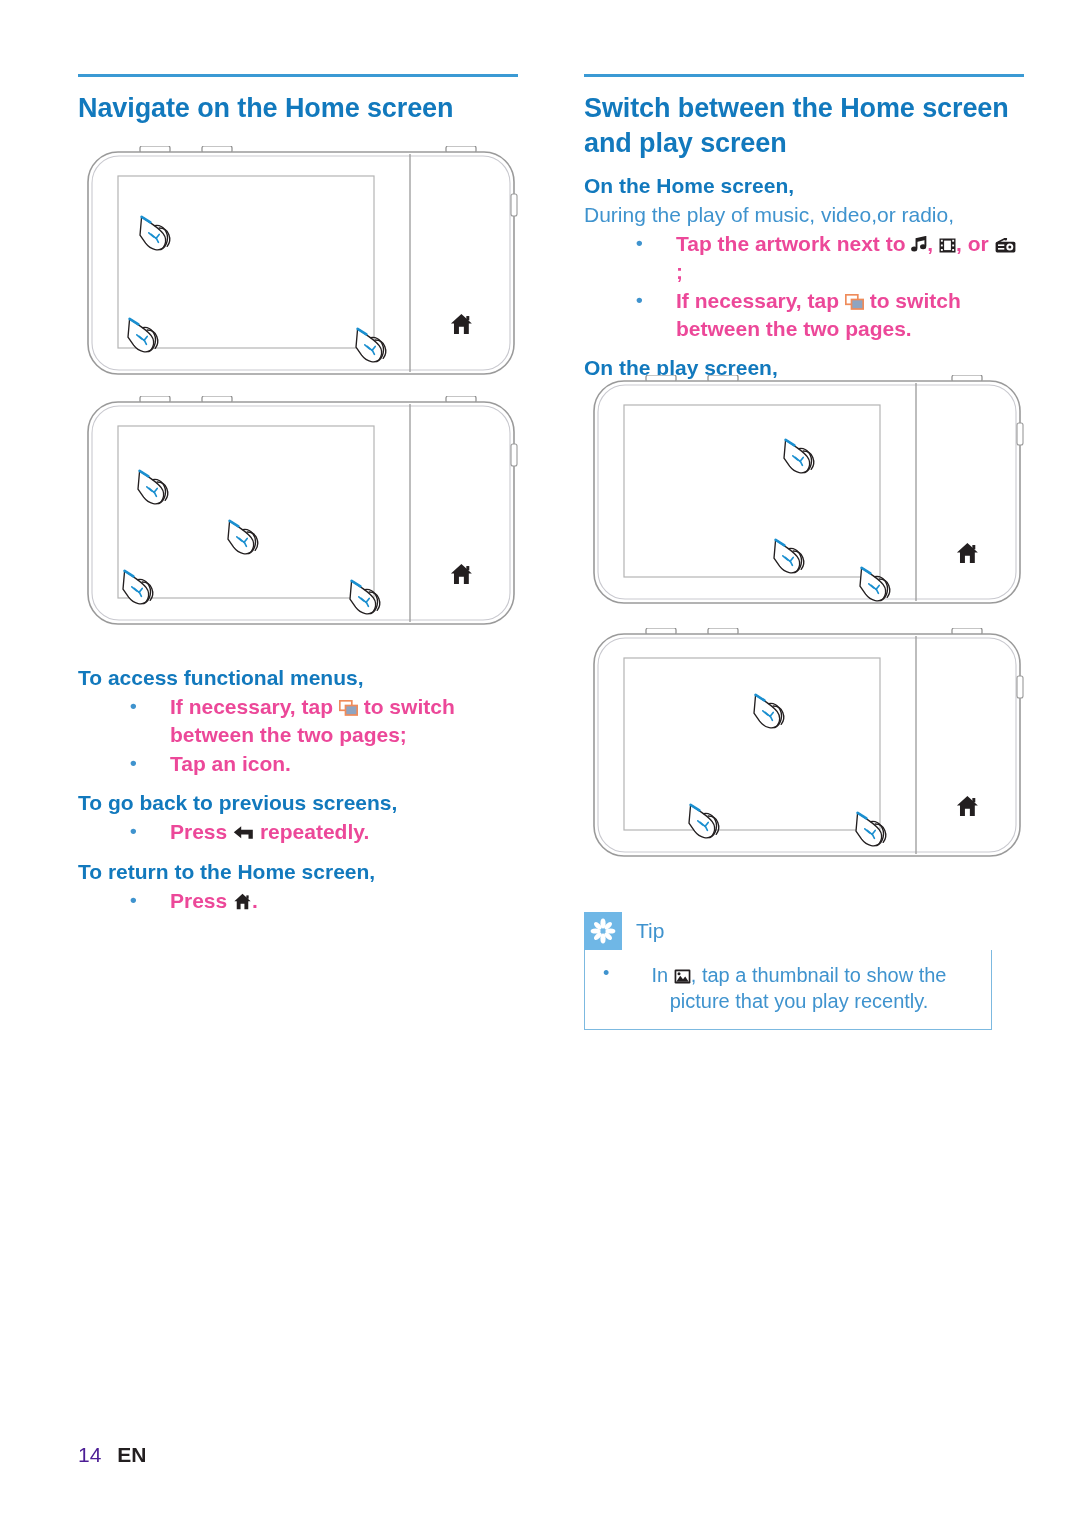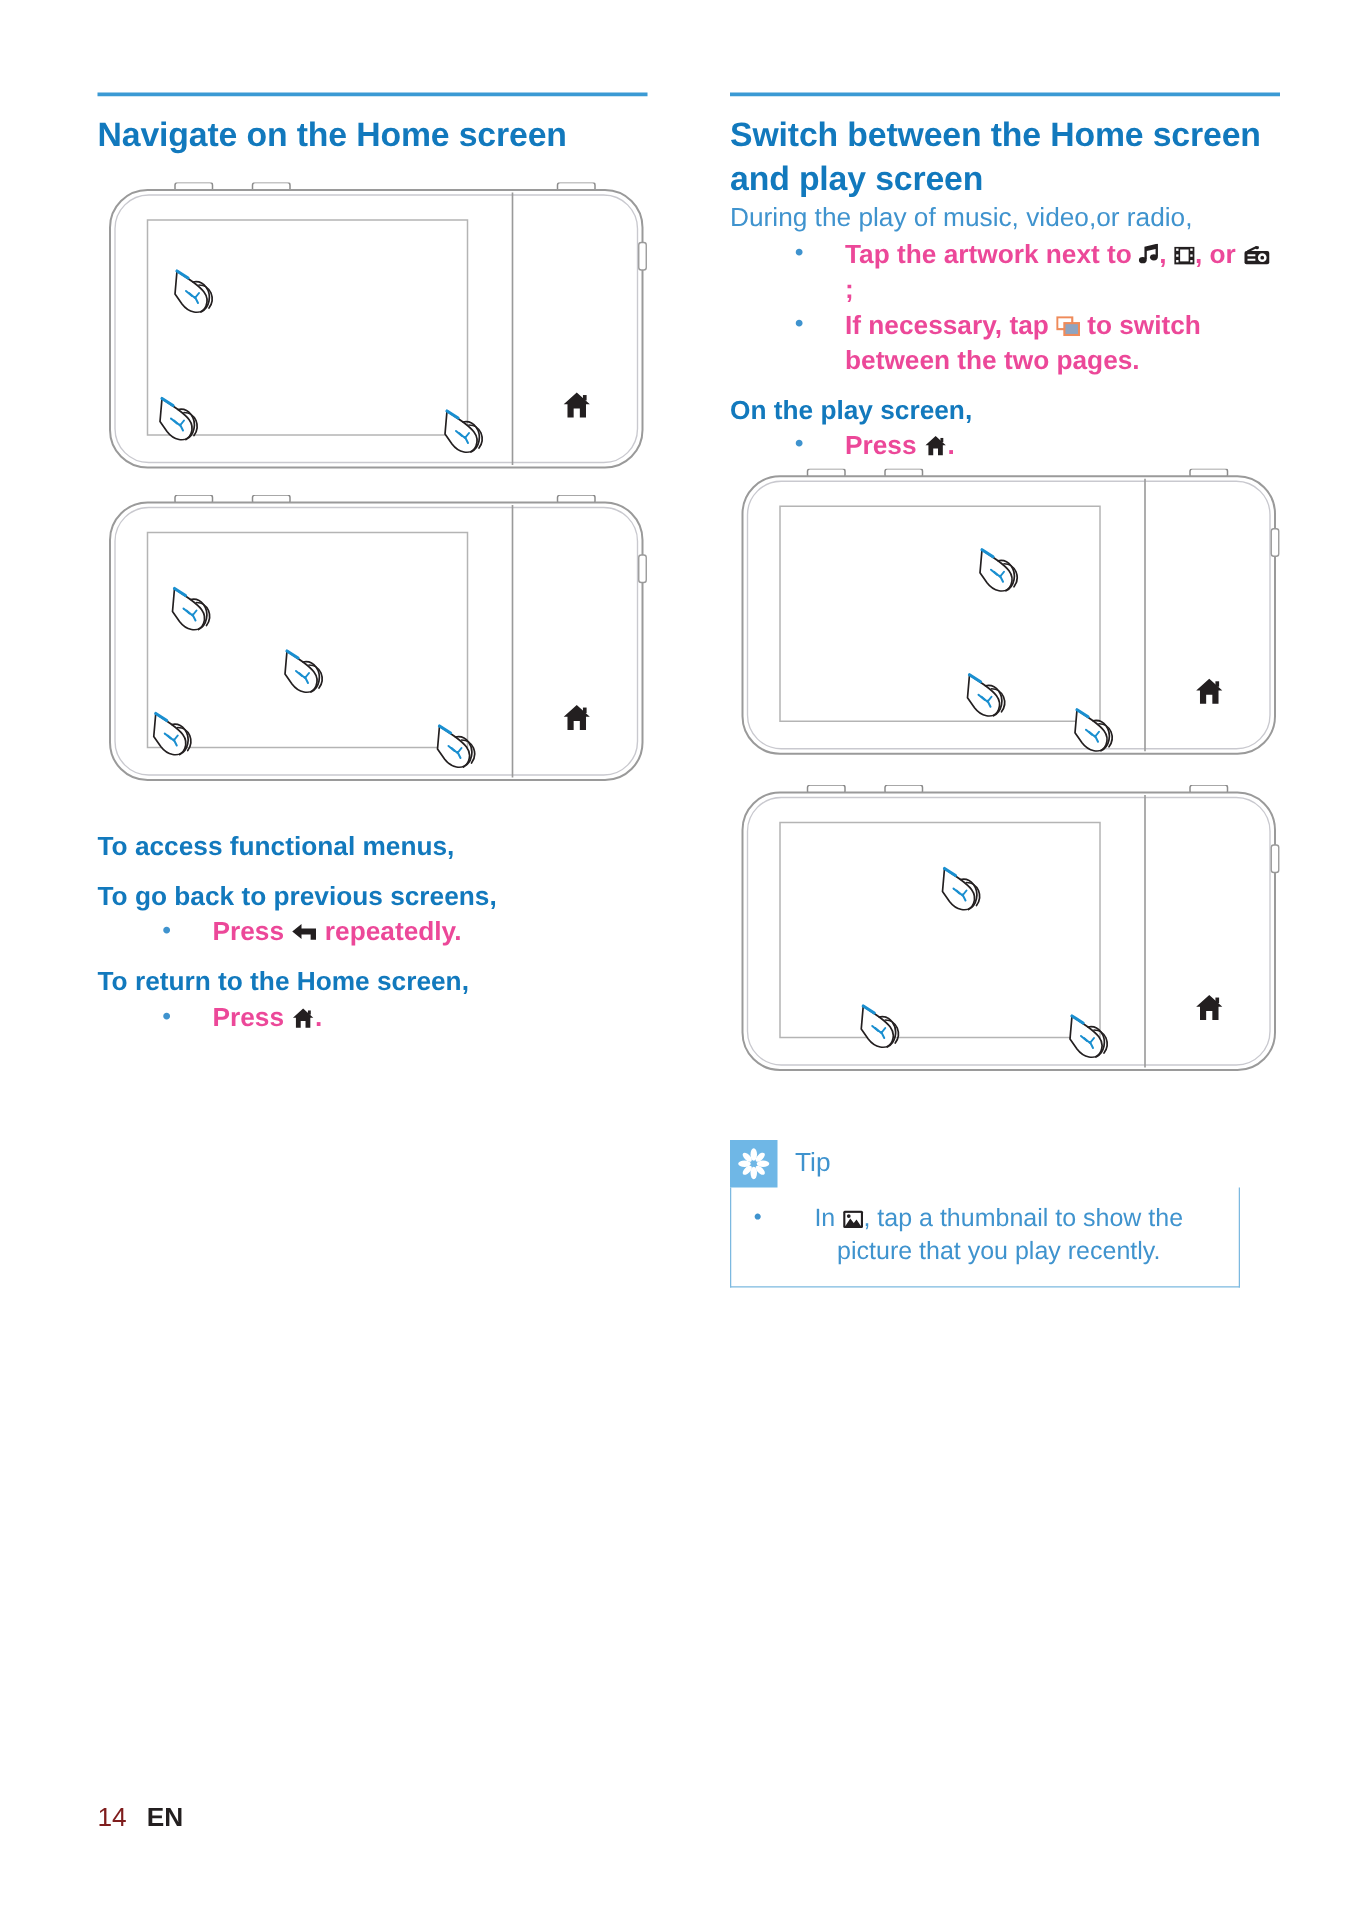--- a/index.html
+++ b/index.html
@@ -170,21 +170,21 @@
   }
   
   .footer {
     position: absolute;
     left: 66px;
     top: 1443px;
     font-size: 21px;
     color: #3b3b3b;
   }
   .footer .pnum {
-    color: #7f1d1d;
+    color: #4c1d95;
     margin-right: 16px;
     text-align: right;
   }
   .footer .lang {
     color: #231f20;
     font-weight: bold;
   }
 </style>
 </head>
 <body>
@@ -271,39 +271,47 @@
         <use href="#hand-glyph"></use>
       </g>
     <g transform="translate(272,180) scale(0.80)">
         <use href="#hand-glyph"></use>
       </g>
   </svg>
 
   <div style="position:absolute; left:66px; top:664px; width:450px;">
 
     <h2 class="sub" style="margin-top:0">To access functional menus,</h2>
+    <ul class="bullets">
+      <li>If necessary, tap <span class="ic ic-pages"><svg width="19" height="16" viewBox="0 0 19 16">
+              <rect x="0.8" y="0.8" width="12" height="9.5" fill="#ffffff" stroke="#ef8b5a" stroke-width="1.7"></rect>
+              <rect x="6.5" y="5.5" width="11.7" height="9.5" fill="#8fa4c0" stroke="#ef8b5a" stroke-width="1.7"></rect>
+            </svg></span> to switch between the two pages;</li>
+      <li>Tap an icon.</li>
+    </ul>
 
     <h2 class="sub">To go back to previous screens,</h2>
     <ul class="bullets">
       <li>Press <span class="ic ic-back"><svg width="21" height="16" viewBox="0 0 21 16">
               <path d="M8.2,1.2 L0.8,7.2 L8.2,13.2 L8.2,9.6 L15.5,9.6 L15.5,13.8 L19.8,13.8 L19.8,4.8 L8.2,4.8 Z" fill="#231f20"></path>
             </svg></span> repeatedly.</li>
     </ul>
 
     <h2 class="sub">To return to the Home screen,</h2>
     <ul class="bullets">
       <li>Press <span class="ic ic-home"><svg width="19" height="17" viewBox="0 0 24 23">
               <use href="#home-glyph"></use>
             </svg></span>.</li>
     </ul>
   </div>
 
   <div class="col-right">
     <div class="rule"></div>
     <h1 class="sect">Switch between the Home screen and play screen</h1>
+    <h2 class="sub">On the Home screen,</h2>
     <p class="body">During the play of music, video,or radio,</p>
     <ul class="bullets">
       <li>Tap the artwork next to <span class="ic ic-note"><svg width="16" height="17" viewBox="0 0 16 17">
               <path d="M5.5,12.6 L5.5,3.1 L14.4,1.0 L14.4,10.3" fill="none" stroke="#231f20" stroke-width="1.9"></path>
               <ellipse cx="3.2" cy="13.1" rx="3.1" ry="2.5" fill="#231f20"></ellipse>
               <ellipse cx="12.1" cy="10.8" rx="3.1" ry="2.5" fill="#231f20"></ellipse>
               <path d="M5.5,3.1 L14.4,1.0 L14.4,3.9 L5.5,6.0 Z" fill="#231f20"></path>
             </svg></span>, <span class="ic ic-film"><svg width="17" height="15" viewBox="0 0 17 15">
               <rect x="0.5" y="0.5" width="16" height="14" fill="#231f20"></rect>
               <rect x="1.9" y="1.8" width="1.9" height="1.9" fill="#ffffff"></rect>

